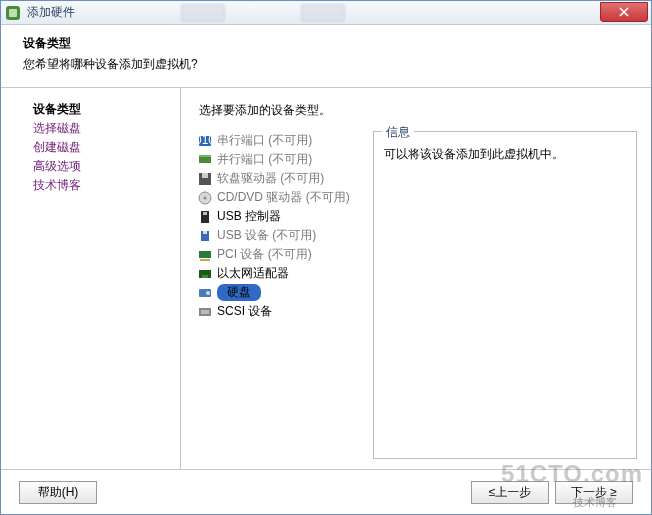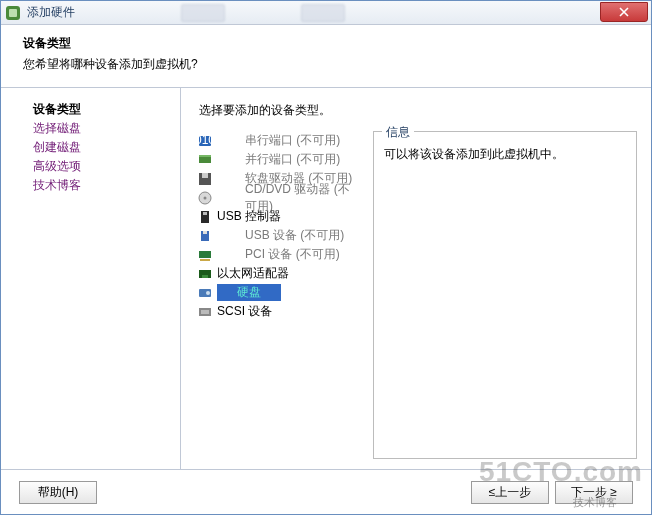--- a/index.html
+++ b/index.html
@@ -15,28 +15,28 @@
   .body-row { flex: 1; display: flex; border-bottom: 1px solid #c0c8d6; overflow: hidden; }
   .steps-col { width: 180px; border-right: 1px solid #c0c8d6; padding: 12px 18px 12px 32px; }
   .step { line-height: 19px; color: #701a75; cursor: pointer; }
   .step.active { font-weight: bold; color: #000; }
   .content-col { flex: 1; padding: 10px 14px; display: flex; flex-direction: column; }
   .content-top { margin: 4px 0 12px 4px; }
   .content-panels { flex: 1; display: flex; gap: 10px; }
   .device-list { width: 168px; }
   .device-list .item { display: flex; align-items: center; height: 19px; padding: 0 2px; color: #000; cursor: pointer; }
   .device-list .item .ic { width: 16px; height: 16px; margin-right: 4px; display: inline-flex; align-items: flex-start; justify-content: center; flex: 0 0 16px; }
-  .device-list .item.unavail .label { color: #7a7a7a; margin-left: 28px; }
-  .device-list .item.selected .label { background: #316ac5; color: #5eead4; padding: 0 20px; }
+  .device-list .item.unavail .label { color: #7a7a7a; }
+  .device-list .item.selected .label { background: #316ac5; color: #000000; padding: 0 10px; border-radius: 7px; }
   .info-box { flex: 1; border: 1px solid #bcbcbc; position: relative; padding: 14px 10px 10px 10px; }
   .info-box .legend { position: absolute; top: -8px; left: 8px; background: #fff; padding: 0 4px; color: #1e3a5f; }
   .footer { height: 44px; display: flex; align-items: center; padding: 0 18px; gap: 6px; }
   .footer .spacer { flex: 1; }
   button.win { height: 23px; min-width: 78px; background: linear-gradient(#fdfdfd,#e6e6e6); border: 1px solid #9a9a9a; padding: 0 10px; cursor: pointer; }
-  .watermark { position: absolute; right: 8px; bottom: 26px; font-size: 28px; font-weight: bold; color: rgba(100,100,100,0.35); letter-spacing: 1px; pointer-events: none; font-family: Arial, sans-serif; }
+  .watermark { position: absolute; right: 8px; bottom: 26px; font-size: 24px; font-weight: bold; color: rgba(100,100,100,0.35); letter-spacing: 1px; pointer-events: none; font-family: Arial, sans-serif; }
   .watermark2 { position: absolute; right: 34px; bottom: 4px; font-size: 11px; color: rgba(80,80,80,0.55); pointer-events: none; }
   .blur-ghost { position: absolute; top: 3px; height: 18px; background: #d4dae6; border: 1px solid #b8c0d0; border-radius: 2px; filter: blur(1px); opacity: .6; }
 </style>
 </head>
 <body>
 
 <div class="window">
 
   <div class="titlebar">
     <span class="app-icon">

